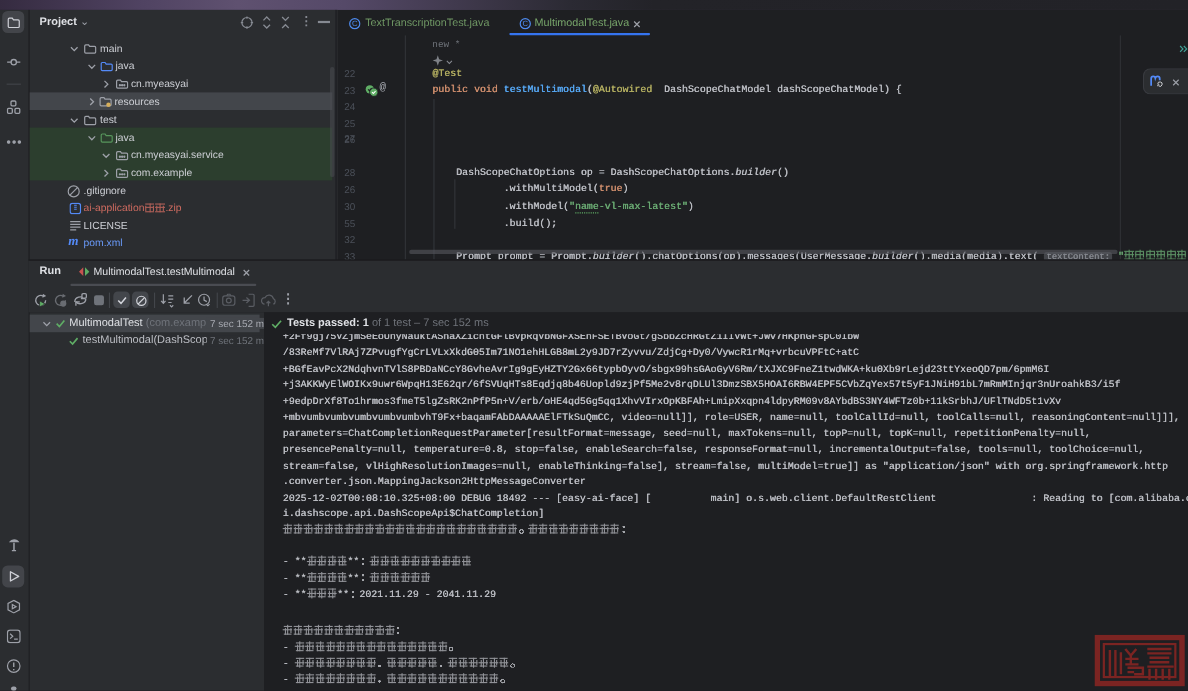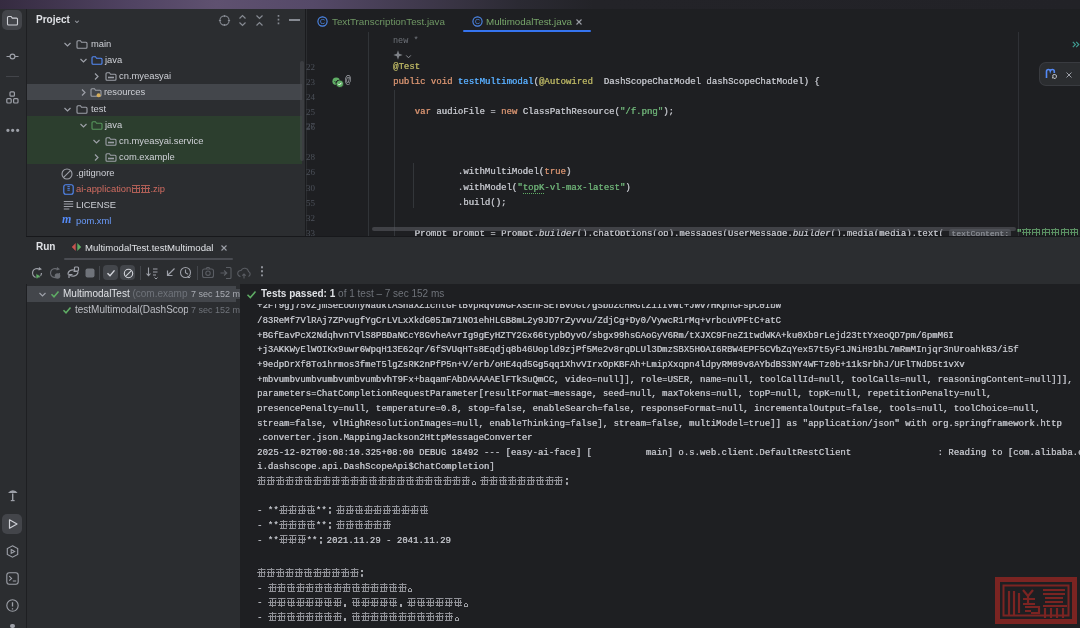--- a/index.html
+++ b/index.html
@@ -20,21 +20,21 @@
  linear-gradient(currentColor,currentColor) .8px 7.6px/7.2px 1px no-repeat,
  linear-gradient(currentColor,currentColor) 4px 0/1px 9.4px no-repeat,
  linear-gradient(currentColor,currentColor) 1.6px 2.6px/1px 6px no-repeat,
  linear-gradient(currentColor,currentColor) 6.6px 2.6px/1px 4.5px no-repeat;}
 
 .cjp{display:inline-block;width:8.5px;height:9.4px;margin:0 .4px;vertical-align:-1.5px;opacity:.8;background:radial-gradient(circle at 3px 7.2px, transparent 0 1.1px, currentColor 1.2px 2.1px, transparent 2.2px) no-repeat}
 .cjc{display:inline-block;width:8.5px;height:9.4px;margin:0 .4px;vertical-align:-1.5px;opacity:.85;background:radial-gradient(circle at 3px 3px, currentColor 0 1.1px, transparent 1.2px) no-repeat,radial-gradient(circle at 3px 7.5px, currentColor 0 1.1px, transparent 1.2px) no-repeat}
 .cjm{display:inline-block;width:8.5px;height:9.4px;margin:0 .4px;vertical-align:-1.5px;opacity:.85;background:radial-gradient(circle at 3px 7.5px, currentColor 0 1.2px, transparent 1.3px) no-repeat}
 .or{color:#cf8e6d}.bl{color:#56a8f5}.gr{color:#6aab73}.yl{color:#b3ae60}.pu{color:#c77dbb;font-style:italic}
 .it{font-style:italic}
-.ln{position:absolute;left:306px;width:24px;text-align:left;color:#4b5059;font-family:Liberation Serif, serif;font-size:9px;line-height:15px}
+.ln{position:absolute;left:306px;width:24px;text-align:center;color:#4b5059;font-family:Liberation Sans, sans-serif;font-size:9px;line-height:15px}
 .cl{text-shadow:.3px 0 0 currentColor;position:absolute;left:87px;height:15px;line-height:15px;font-family:"Liberation Mono",monospace;font-size:9px;white-space:pre;color:#bcbec4}
 .crow{text-shadow:.3px 0 0 currentColor;position:absolute;left:257px;height:14.6px;line-height:14.6px;color:#bcbec4;font-family:"Liberation Mono",monospace;font-size:9px;white-space:pre}
 </style></head>
 <body>
 
 <div class="abs" style="left:0;top:0;width:1080px;height:9px;background:linear-gradient(90deg,#352b40 0%,#50436200 0%,#504362 12%,#5f5170 20%,#554968 29%,#3d3749 40%,#2b2a33 48%,#232328 55%,#222227 100%),linear-gradient(#352b40,#352b40)"></div>
 
 <div class="abs" style="left:0;top:9px;width:26px;height:619px;background:#2b2d30"></div>
 <div id="stripe-icons">
 <div class="abs" style="left:2px;top:10px;width:20px;height:20px;background:#43454a;border-radius:5px"></div>
@@ -242,23 +242,23 @@
 <svg class="abs" style="left:26px;top:45px" width="12" height="11" viewBox="0 0 12 11">
       <circle cx="4.2" cy="4.2" r="3.8" fill="#5fad65"></circle>
       <circle cx="7.8" cy="6.8" r="3.8" fill="#5fad65" stroke="#1e1f22" stroke-width="0.8"></circle>
       <path d="M2.6 4.2 l1.2 1.2 2-2.2" stroke="#1e1f22" stroke-width="1" fill="none"></path>
       <path d="M6.2 6.8 l1.2 1.2 2-2.2" stroke="#fff" stroke-width="1" fill="none"></path>
     </svg>
 <div class="abs" style="left:39px;top:43px;color:#a8abb2;font-size:10px;font-family:'Liberation Mono',monospace">@</div>
 
 <div class="cl" style="top:28px"><span class="yl">@Test</span></div>
 <div class="cl" style="top:43.1px"><span class="or">public</span> <span class="or">void</span> <span class="bl">testMultimodal</span>(<span class="yl">@Autowired</span>  DashScopeChatModel dashScopeChatModel) {</div>
-<div class="cl" style="top:73.2px">    <span class="or">var</span> audioFile = <span class="or">new</span> ClassPathResource(<span class="gr">"/f.png"</span>);</div>
+<div class="cl" style="top:118.4px">    DashScopeChatOptions op = DashScopeChatOptions.<span class="it">builder</span>()</div>
 <div class="cl" style="top:133.4px">            .withMultiModel(<span class="or">true</span>)</div>
-<div class="cl" style="top:148.5px">            .withModel(<span class="gr">"<span style="border-bottom:1px dotted #5fad65">topK</span>-vl-max-latest"</span>)</div>
+<div class="cl" style="top:148.5px">            .withModel(<span class="gr">"<span style="border-bottom:1px dotted #5fad65">name</span>-vl-max-latest"</span>)</div>
 <div class="cl" style="top:163.5px">            .build();</div>
 <div class="cl" style="top:193.6px">    Prompt prompt = Prompt.<span class="it">builder</span>().chatOptions(op).messages(UserMessage.<span class="it">builder</span>().media(media).text( <span style="background:#43454a;border-radius:3px;color:#85888f;padding:0 2px;font-size:8px">textContent:</span> <span class="gr">"<i class="cj"></i><i class="cj"></i><i class="cj"></i><i class="cj"></i><i class="cj"></i><i class="cj"></i>"</span>).h</div>
 
 <div class="abs" style="left:66px;top:194.5px;width:644px;height:4.5px;background:#56595f;opacity:.6;border-radius:2px"></div>
 
 <div class="abs" style="left:733px;top:30px;width:41px;height:22px;background:#2b2d30;border:1px solid #393b40;border-radius:7px 0 0 7px;border-right:none"></div>
 <svg class="abs" style="left:739px;top:35px" width="13" height="13" viewBox="0 0 13 13" fill="none">
       <path d="M1.5 11 V4.5 Q1.5 2.5 3.5 2.5 Q5 2.5 5.3 4 Q5.8 2.5 7.3 2.5 Q9.3 2.5 9.3 4.5 V6" stroke="#548af7" stroke-width="1.6"></path>
       <circle cx="9.5" cy="9.5" r="2.8" fill="#2b2d30"></circle>
       <path d="M7.5 9.5 a2 2 0 1 1 1 1.7 M7.6 11.4 v-1.3 h1.3" stroke="#ced0d6" stroke-width="0.9"></path>

